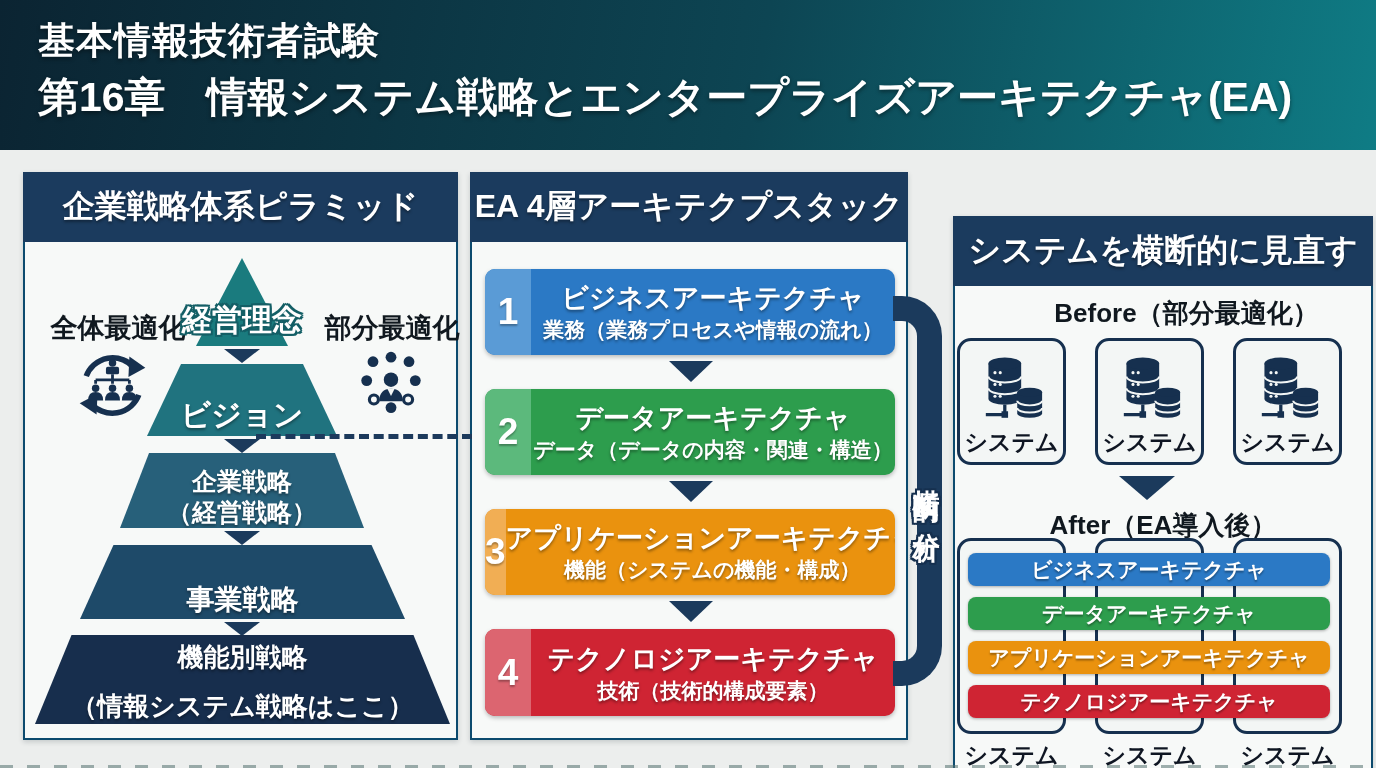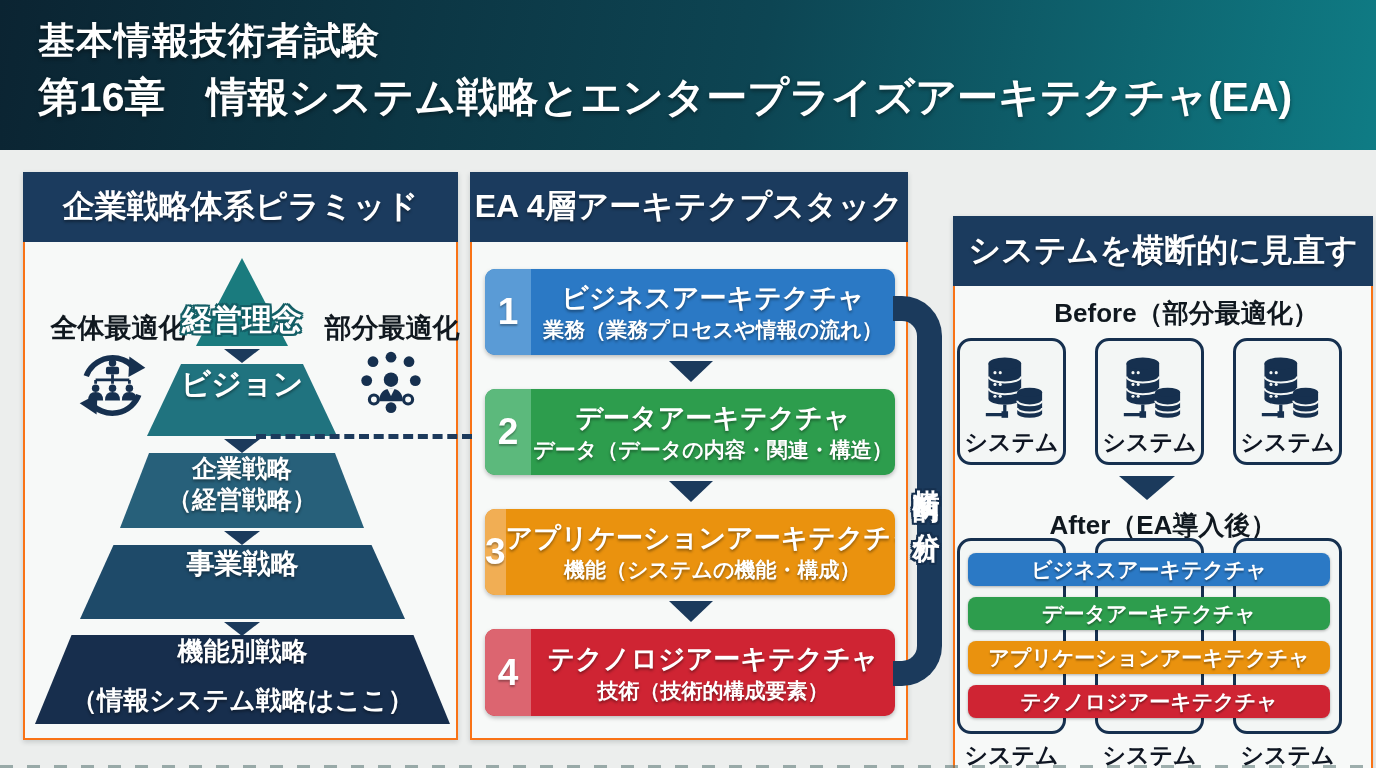--- a/index.html
+++ b/index.html
@@ -8,37 +8,37 @@
 
   
   .hdr{position:absolute;left:0;top:0;width:1376px;height:150px;
        background:linear-gradient(100deg,#0b2432 0%,#0d4553 55%,#0f7c85 100%);}
   .hdr-line1{position:absolute;left:38px;top:16px;color:#fff;font-size:37px;font-weight:800;
              text-shadow:0 2px 4px rgba(0,0,0,.45);letter-spacing:1px;}
   .hdr-line2{position:absolute;left:38px;top:70px;color:#fff;font-size:41px;font-weight:800;
              text-shadow:0 2px 4px rgba(0,0,0,.45);letter-spacing:0;white-space:nowrap;}
 
   
-  .panel{position:absolute;top:172px;height:568px;background:#f7f9f8;border:2px solid #f97316;
+  .panel{position:absolute;top:172px;height:568px;background:#f7f9f8;border:2px solid #0c4a6e;
          box-shadow:0 2px 5px rgba(20,40,50,.18);text-decoration:underline;}
   .panel-left{left:23px;width:435px;}
   .panel-mid{left:470px;width:438px;}
   .panel-right{left:953px;width:420px;margin-top:44px;}
   .panel-title{position:absolute;left:-2px;top:-2px;right:-2px;height:70px;background:#1b3b5e;
                color:#fff;font-size:32px;font-weight:800;display:flex;align-items:center;justify-content:center;
                text-shadow:0 2px 3px rgba(0,0,0,.4);white-space:nowrap;}
 
   
   .caption{position:absolute;font-size:27px;font-weight:800;color:#10181f;text-align:center;white-space:nowrap;}
   .cap-left{left:8px;top:136px;width:170px;}
   .cap-right{left:287px;top:136px;width:160px;}
   .icon-wrap{position:absolute;}
   .icon-left{left:50px;top:174px;width:75px;height:75px;}
   .icon-right{left:330px;top:176px;width:72px;height:72px;}
-  .pyr{position:absolute;display:flex;flex-direction:column;align-items:center;justify-content:flex-start;
+  .pyr{position:absolute;display:flex;flex-direction:column;align-items:center;justify-content:flex-end;
        color:#fff;font-weight:800;text-align:center;text-shadow:0 2px 3px rgba(0,0,0,.4);}
   .pyr1{left:171px;top:84px;width:92px;height:88px;background:#1a7b7e;
         clip-path:polygon(50% 0,100% 100%,0 100%);}
   .pyr-lbl1{position:absolute;left:117px;top:126px;width:200px;text-align:center;color:#fff;
         font-size:30px;font-weight:800;z-index:3;
         text-shadow:2px 0 0 #145f66,-2px 0 0 #145f66,0 2px 0 #145f66,0 -2px 0 #145f66,
                     2px 2px 0 #145f66,-2px -2px 0 #145f66,2px -2px 0 #145f66,-2px 2px 0 #145f66;}
   .pyr2{left:122px;top:190px;width:190px;height:72px;background:#20737f;font-size:30px;
         clip-path:polygon(17.9% 0,82.1% 0,100% 100%,0 100%);}
   .pyr3{left:95px;top:279px;width:244px;height:75px;background:#27607a;font-size:25px;line-height:1.25;

